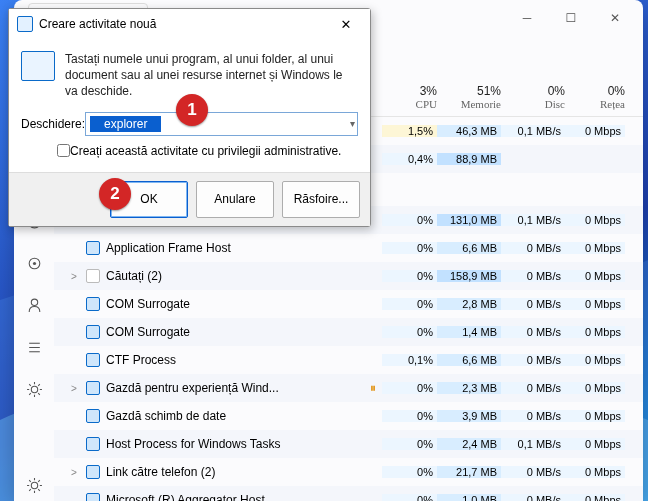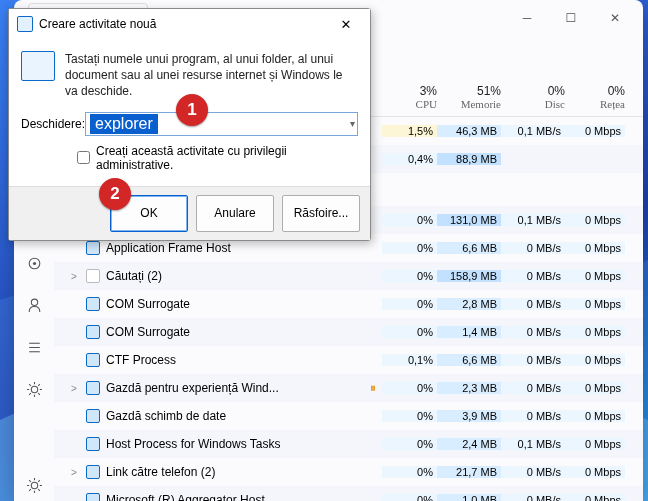--- a/index.html
+++ b/index.html
@@ -45,23 +45,23 @@
 .dlg-title{height:30px;display:flex;align-items:center;padding:0 6px 0 8px;background:#fff;}
 .dlg-title .ico{width:16px;height:16px;border:1px solid #0a6ac9;background:#e3f1ff;border-radius:2px;margin-right:6px;display:flex;align-items:center;justify-content:center;}
 .dlg-title .t{flex:1;font-size:12px;}
 .dlg-title .x{width:36px;height:28px;display:flex;align-items:center;justify-content:center;font-size:13px;}
 .dlg-body{padding:12px 12px 4px 12px;display:flex;gap:10px;background:#fff;}
 .dlg-body .bigico{width:34px;height:30px;border:1px solid #0a6ac9;background:#eaf4ff;border-radius:2px;flex:none;}
 .dlg-body .msg{font-size:12px;color:#222;line-height:1.35;}
 .dlg-open{display:flex;align-items:center;gap:0;padding:8px 12px 4px 12px;background:#fff;}
 .dlg-open label{font-size:12px;}
 .combo{flex:1;height:24px;border:1px solid #7aa7d8;display:flex;align-items:center;padding:0 4px;background:#fff;position:relative;}
-.combo .seltext{background:#0a5fcf;color:#fff;padding:1px 5px;font-size:16px;}
+.combo .seltext{background:#0a5fcf;color:#fff;padding:1px 14px;font-size:12px;}
 .combo .dd{position:absolute;right:2px;color:#666;font-size:10px;}
-.dlg-chk{display:flex;align-items:center;gap:6px;padding:4px 12px 14px 68px;font-size:12px;background:#fff;}
+.dlg-chk{display:flex;align-items:center;gap:0;padding:4px 12px 14px 48px;font-size:12px;background:#fff;}
 .dlg-chk input{width:13px;height:13px;}
 .dlg-foot{padding:8px 10px;display:flex;justify-content:flex-end;gap:8px;background:#f0f0f0;border-top:1px solid #ddd;}
 .btn{min-width:78px;height:37px;border:1px solid #adadad;background:#fdfdfd;border-radius:2px;font-size:12px;display:flex;align-items:center;justify-content:center;}
 .btn.primary{border:1px solid #0a5fcf;box-shadow:0 0 0 1px #7fb7f2 inset;}
 .marker{position:absolute;width:32px;height:32px;background:#d32626;border-radius:50%;color:#fff;font-size:17px;font-weight:700;display:flex;align-items:center;justify-content:center;box-shadow:0 1px 2px rgba(0,0,0,.4);}
 .m1{top:94px;left:176px;}
 .m2{top:178px;left:99px;}
 </style>
 </head>
 <body>

